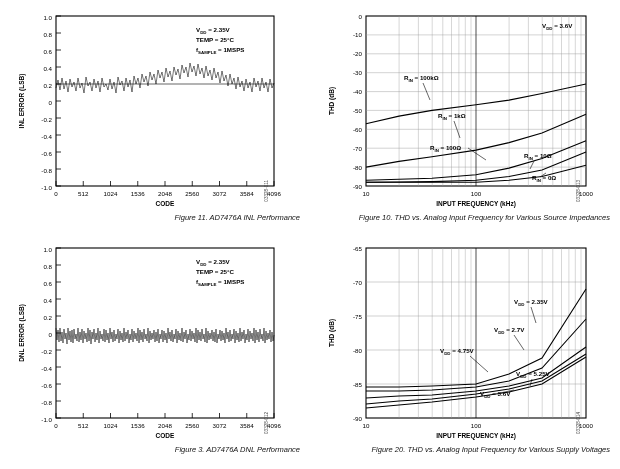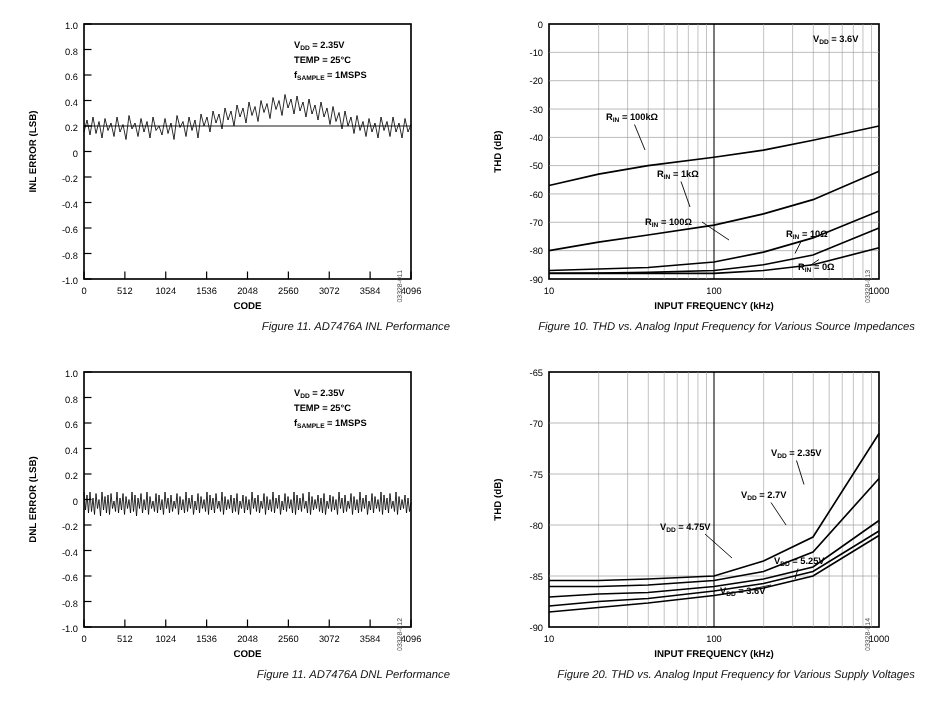--- a/index.html
+++ b/index.html
@@ -161,21 +161,21 @@
       <text class="axlabel" x="14" y="93" text-anchor="middle" transform="rotate(-90 14 93)">DNL ERROR (LSB)</text>
 
       <path d="M46,88 47,100 48,90 49,102 50,88 51,101 52,92 53,103 54,89 55,99 56,93 57,104 58,88 59,100 60,91 61,102 62,90 63,103 64,89 65,99 66,94 67,101 68,88 69,102 70,92 71,100 72,89 73,103 74,91 75,99 76,93 77,102 78,88 79,101 80,90 81,104 82,92 83,99 84,89 85,102 86,93 87,100 88,88 89,103 90,91 91,99 92,94 93,101 94,89 95,102 96,90 97,100 98,93 99,103 100,88 101,99 102,92 103,102 104,90 105,101 106,94 107,99 108,89 109,103 110,91 111,100 112,93 113,102 114,88 115,101 116,92 117,99 118,90 119,103 120,94 121,100 122,89 123,102 124,91 125,99 126,93 127,101 128,88 129,103 130,90 131,100 132,92 133,102 134,89 135,99 136,94 137,101 138,88 139,103 140,91 141,100 142,93 143,99 144,90 145,102 146,92 147,101 148,89 149,103 150,94 151,99 152,90 153,102 154,91 155,100 156,93 157,103 158,88 159,99 160,92 161,101 162,90 163,102 164,94 165,99 166,89 167,103 168,91 169,100 170,93 171,101 172,88 173,102 174,92 175,99 176,90 177,103 178,94 179,100 180,89 181,101 182,91 183,99 184,93 185,102 186,88 187,103 188,90 189,100 190,92 191,101 192,89 193,99 194,94 195,102 196,88 197,103 198,91 199,100 200,93 201,99 202,90 203,101 204,92 205,102 206,89 207,103 208,94 209,99 210,90 211,101 212,91 213,100 214,93 215,103 216,88 217,99 218,92 219,102 220,90 221,101 222,94 223,99 224,89 225,103 226,91 227,100 228,93 229,102 230,88 231,101 232,92 233,99 234,90 235,103 236,94 237,100 238,89 239,102 240,91 241,99 242,93 243,101 244,88 245,103 246,90 247,100 248,92 249,102 250,89 251,99 252,94 253,101 254,88 255,103 256,91 257,100 258,93 259,99 260,90 261,102 262,92 263,101 264,95" fill="none" stroke="#000" stroke-width="0.55"></path>
       <g>
         <text class="annot" x="186" y="24">V<tspan class="sub" dy="1.6">DD</tspan><tspan class="annot" dy="-1.6"> = 2.35V</tspan></text>
         <text class="annot" x="186" y="34">TEMP = 25°C</text>
         <text class="annot" x="186" y="44">f<tspan class="sub" dy="1.6">SAMPLE</tspan><tspan class="annot" dy="-1.6"> = 1MSPS</tspan></text>
       </g>
       <text class="code" x="258" y="172" text-anchor="end" transform="rotate(-90 258 172)">03328-012</text>
     </svg>
-    <div class="caption" style="top:205px;left:0;">Figure 11. AD7476A DNL Performance</div>
+    <div class="caption" style="top:205px;left:0;">Figure 3. AD7476A DNL Performance</div>
   </div>
 
   <div class="fig" style="left:318px;top:8px;width:292px;height:200px;">
     <svg width="292" height="200" viewBox="0 0 292 200">
       <rect x="48" y="8" width="220" height="170" fill="#ffffff" stroke="#000" stroke-width="1.1"></rect>
 
       <g stroke="#9a9a9a" stroke-width="0.45">
         <line x1="48" y1="26.9" x2="268" y2="26.9"></line>
         <line x1="48" y1="45.8" x2="268" y2="45.8"></line>
         <line x1="48" y1="64.7" x2="268" y2="64.7"></line>

